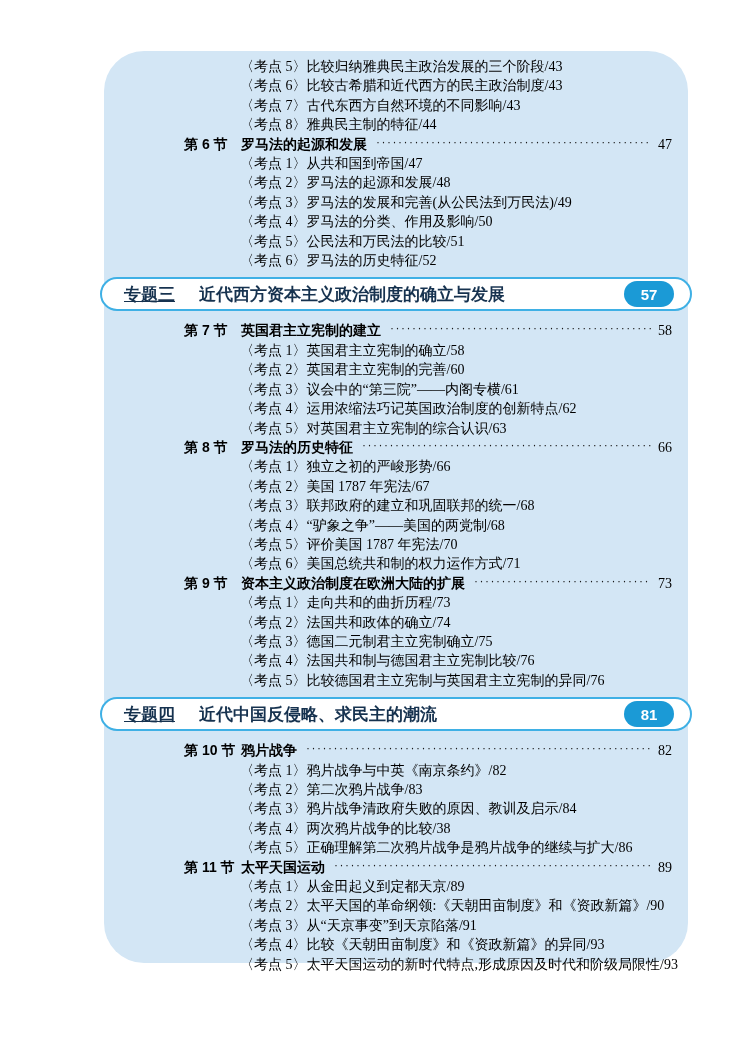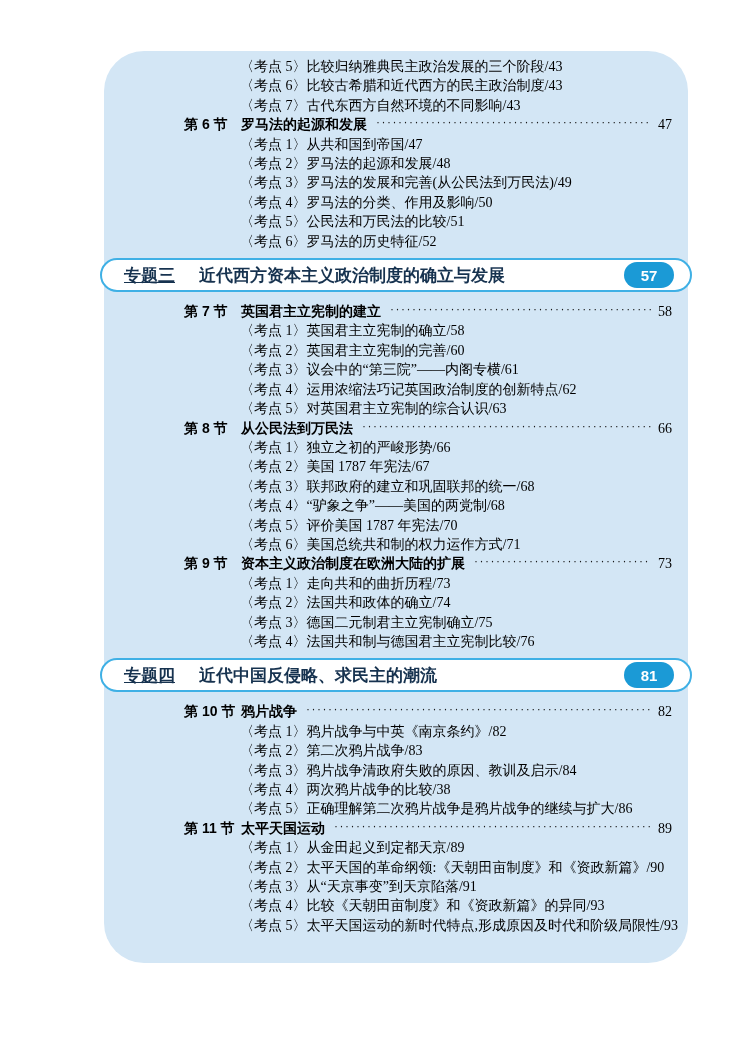--- a/index.html
+++ b/index.html
@@ -114,20 +114,21 @@
   }
 </style>
 </head>
 <body>
 
 <div class="page">
   <div class="panel" id="toc-panel">
       <div class="point-row">〈考点 5〉比较归纳雅典民主政治发展的三个阶段/43</div>
       <div class="point-row">〈考点 6〉比较古希腊和近代西方的民主政治制度/43</div>
       <div class="point-row">〈考点 7〉古代东西方自然环境的不同影响/43</div>
+      <div class="point-row">〈考点 8〉雅典民主制的特征/44</div>
       <div class="section-row">
         <span class="section-label">第 6 节</span>
         <span class="section-title">罗马法的起源和发展</span>
         <span class="leader-dots">························································································································</span>
         <span class="section-page">47</span>
       </div>
       <div class="point-row">〈考点 1〉从共和国到帝国/47</div>
       <div class="point-row">〈考点 2〉罗马法的起源和发展/48</div>
       <div class="point-row">〈考点 3〉罗马法的发展和完善(从公民法到万民法)/49</div>
       <div class="point-row">〈考点 4〉罗马法的分类、作用及影响/50</div>
@@ -144,40 +145,41 @@
         <span class="leader-dots">························································································································</span>
         <span class="section-page">58</span>
       </div>
       <div class="point-row">〈考点 1〉英国君主立宪制的确立/58</div>
       <div class="point-row">〈考点 2〉英国君主立宪制的完善/60</div>
       <div class="point-row">〈考点 3〉议会中的“第三院”——内阁专横/61</div>
       <div class="point-row">〈考点 4〉运用浓缩法巧记英国政治制度的创新特点/62</div>
       <div class="point-row">〈考点 5〉对英国君主立宪制的综合认识/63</div>
       <div class="section-row">
         <span class="section-label">第 8 节</span>
-        <span class="section-title">从公民法到万民法</span>
+        <span class="section-title">罗马法的历史特征</span>
         <span class="leader-dots">························································································································</span>
         <span class="section-page">66</span>
       </div>
       <div class="point-row">〈考点 1〉独立之初的严峻形势/66</div>
       <div class="point-row">〈考点 2〉美国 1787 年宪法/67</div>
       <div class="point-row">〈考点 3〉联邦政府的建立和巩固联邦的统一/68</div>
       <div class="point-row">〈考点 4〉“驴象之争”——美国的两党制/68</div>
       <div class="point-row">〈考点 5〉评价美国 1787 年宪法/70</div>
       <div class="point-row">〈考点 6〉美国总统共和制的权力运作方式/71</div>
       <div class="section-row">
         <span class="section-label">第 9 节</span>
         <span class="section-title">资本主义政治制度在欧洲大陆的扩展</span>
         <span class="leader-dots">························································································································</span>
         <span class="section-page">73</span>
       </div>
       <div class="point-row">〈考点 1〉走向共和的曲折历程/73</div>
       <div class="point-row">〈考点 2〉法国共和政体的确立/74</div>
       <div class="point-row">〈考点 3〉德国二元制君主立宪制确立/75</div>
       <div class="point-row">〈考点 4〉法国共和制与德国君主立宪制比较/76</div>
+      <div class="point-row">〈考点 5〉比较德国君主立宪制与英国君主立宪制的异同/76</div>
       <div class="topic-band">
         <span class="topic-label">专题四</span>
         <span class="topic-title">近代中国反侵略、求民主的潮流</span>
         <span class="topic-badge">81</span>
       </div>
       <div class="section-row">
         <span class="section-label">第 10 节</span>
         <span class="section-title">鸦片战争</span>
         <span class="leader-dots">························································································································</span>
         <span class="section-page">82</span>

